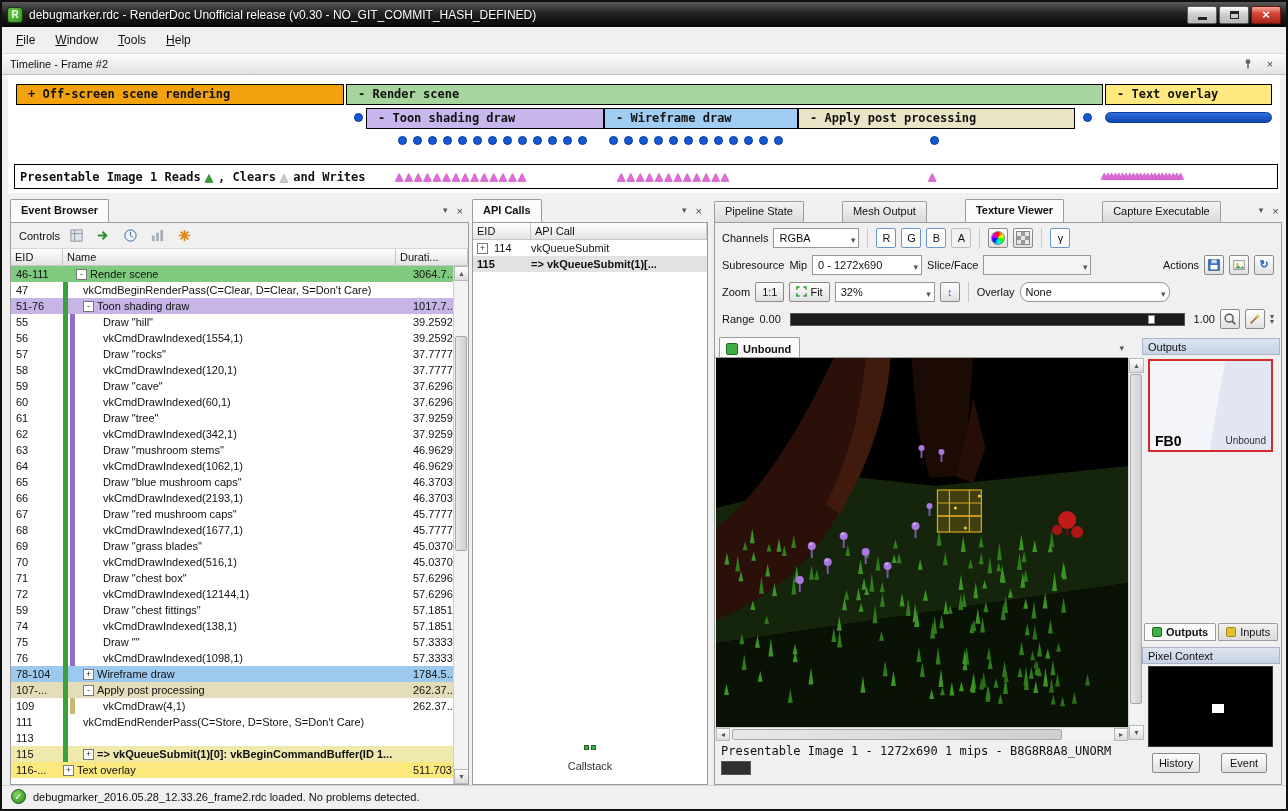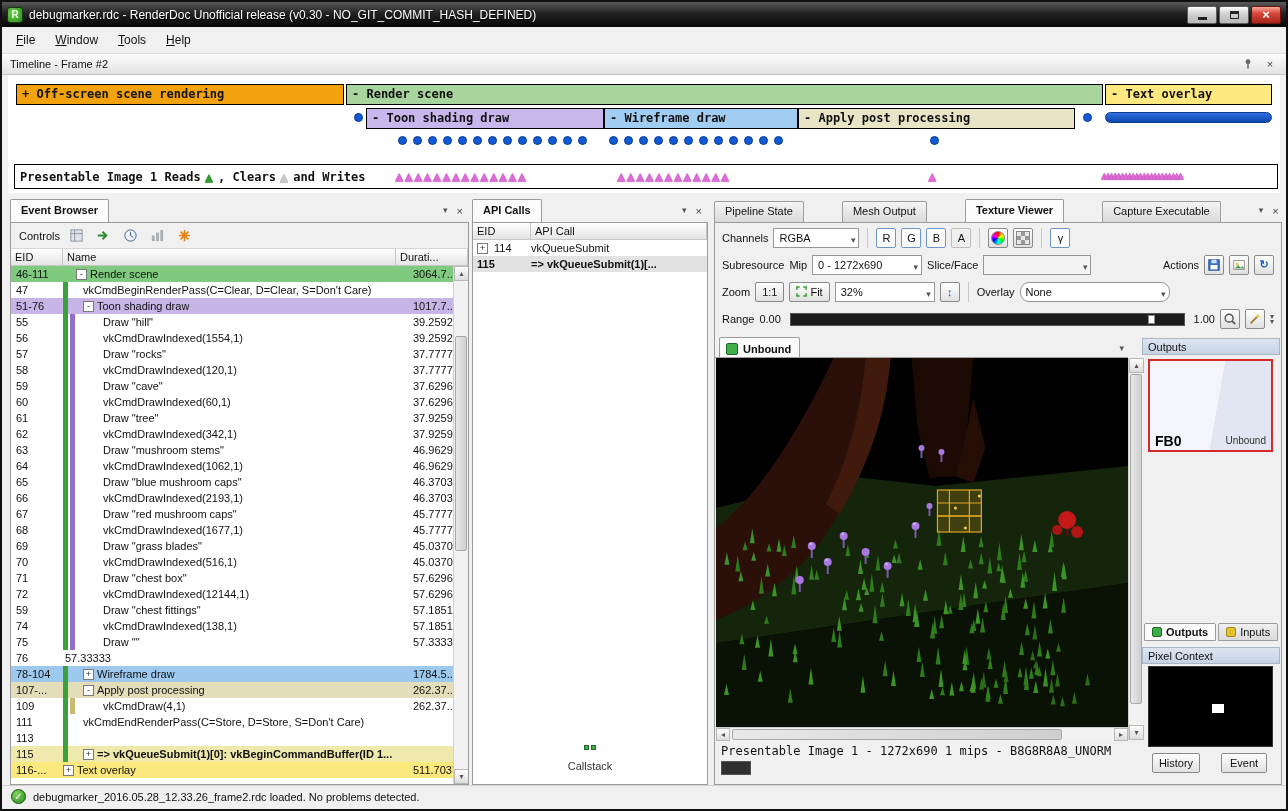--- a/index.html
+++ b/index.html
@@ -31,21 +31,21 @@
   .menu-item::first-letter{text-decoration:underline;}
   
   .tl-header{position:absolute;left:0;top:52px;right:0;height:21px;
     background:linear-gradient(#fcfcfc,#e2e2e2);border-bottom:1px solid #c2c2c2;
     display:flex;align-items:center;padding:0 8px;font-size:11px;}
   .tl-header .sp{flex:1;}
   .tl-hicon{width:16px;height:16px;display:flex;align-items:center;justify-content:center;color:#444;margin-left:6px;}
   .tl-body{position:absolute;left:6px;right:6px;top:73px;height:118px;background:#fff;}
   .tl-bar{position:absolute;height:21px;border:1px solid #000;
     font-family:"DejaVu Sans Mono","Liberation Mono",monospace;font-size:12px;font-weight:bold;
-    line-height:19px;padding-left:5px;white-space:nowrap;overflow:hidden;}
+    line-height:19px;padding-left:11px;white-space:nowrap;overflow:hidden;}
   .tl-dot{position:absolute;width:9px;height:9px;border-radius:50%;background:#1159d6;border:1px solid #0a3a92;}
   .tl-drawbar{position:absolute;left:1097px;top:37px;width:167px;height:11px;border-radius:6px;
     background:linear-gradient(#2f6fe0,#0d47b0);border:1px solid #0a3a92;}
   .marker-strip{position:absolute;left:6px;top:89px;width:1264px;height:25px;border:1px solid #000;background:#fff;
     font-family:"DejaVu Sans Mono","Liberation Mono",monospace;font-size:12px;font-weight:bold;}
   .marker-text{position:absolute;left:5px;top:4px;display:flex;align-items:center;gap:4px;white-space:nowrap;}
   .tri{color:#e06ad8;text-shadow:0 0 1px #8a2a8a;font-size:14px;line-height:16px;margin-right:1px;}
   .tri.read{color:#2f9e2f;text-shadow:0 0 1px #145214;}
   .tri.clear{color:#c9c9c9;text-shadow:0 0 1px #777;}
   .tri-cluster{position:absolute;top:3px;display:flex;}
@@ -568,20 +568,26 @@
           <div class="ev-name">
             <span class="stripe stripe-green"></span>
             <span class="stripe stripe-purple"></span>
             <span class="ind" style="width: 26px;"></span>
             <span class="ev-label">Draw ""</span>
           </div>
           <div class="ev-dur">57.33333</div>
         </div>
         <div class="ev-row">
           <div class="ev-eid">76</div>
+          <div class="ev-name">
+            <span class="stripe stripe-green"></span>
+            <span class="stripe stripe-purple"></span>
+            <span class="ind" style="width: 26px;"></span>
+            <span class="ev-label">vkCmdDrawIndexed(1098,1)</span>
+          </div>
           <div class="ev-dur">57.33333</div>
         </div>
         <div class="ev-row hl-blue">
           <div class="ev-eid">78-104</div>
           <div class="ev-name">
             <span class="stripe stripe-green"></span>
             <span class="ind" style="width: 13px;"></span>
             <span class="expander">+</span>
             <span class="ev-label">Wireframe draw</span>
           </div>

